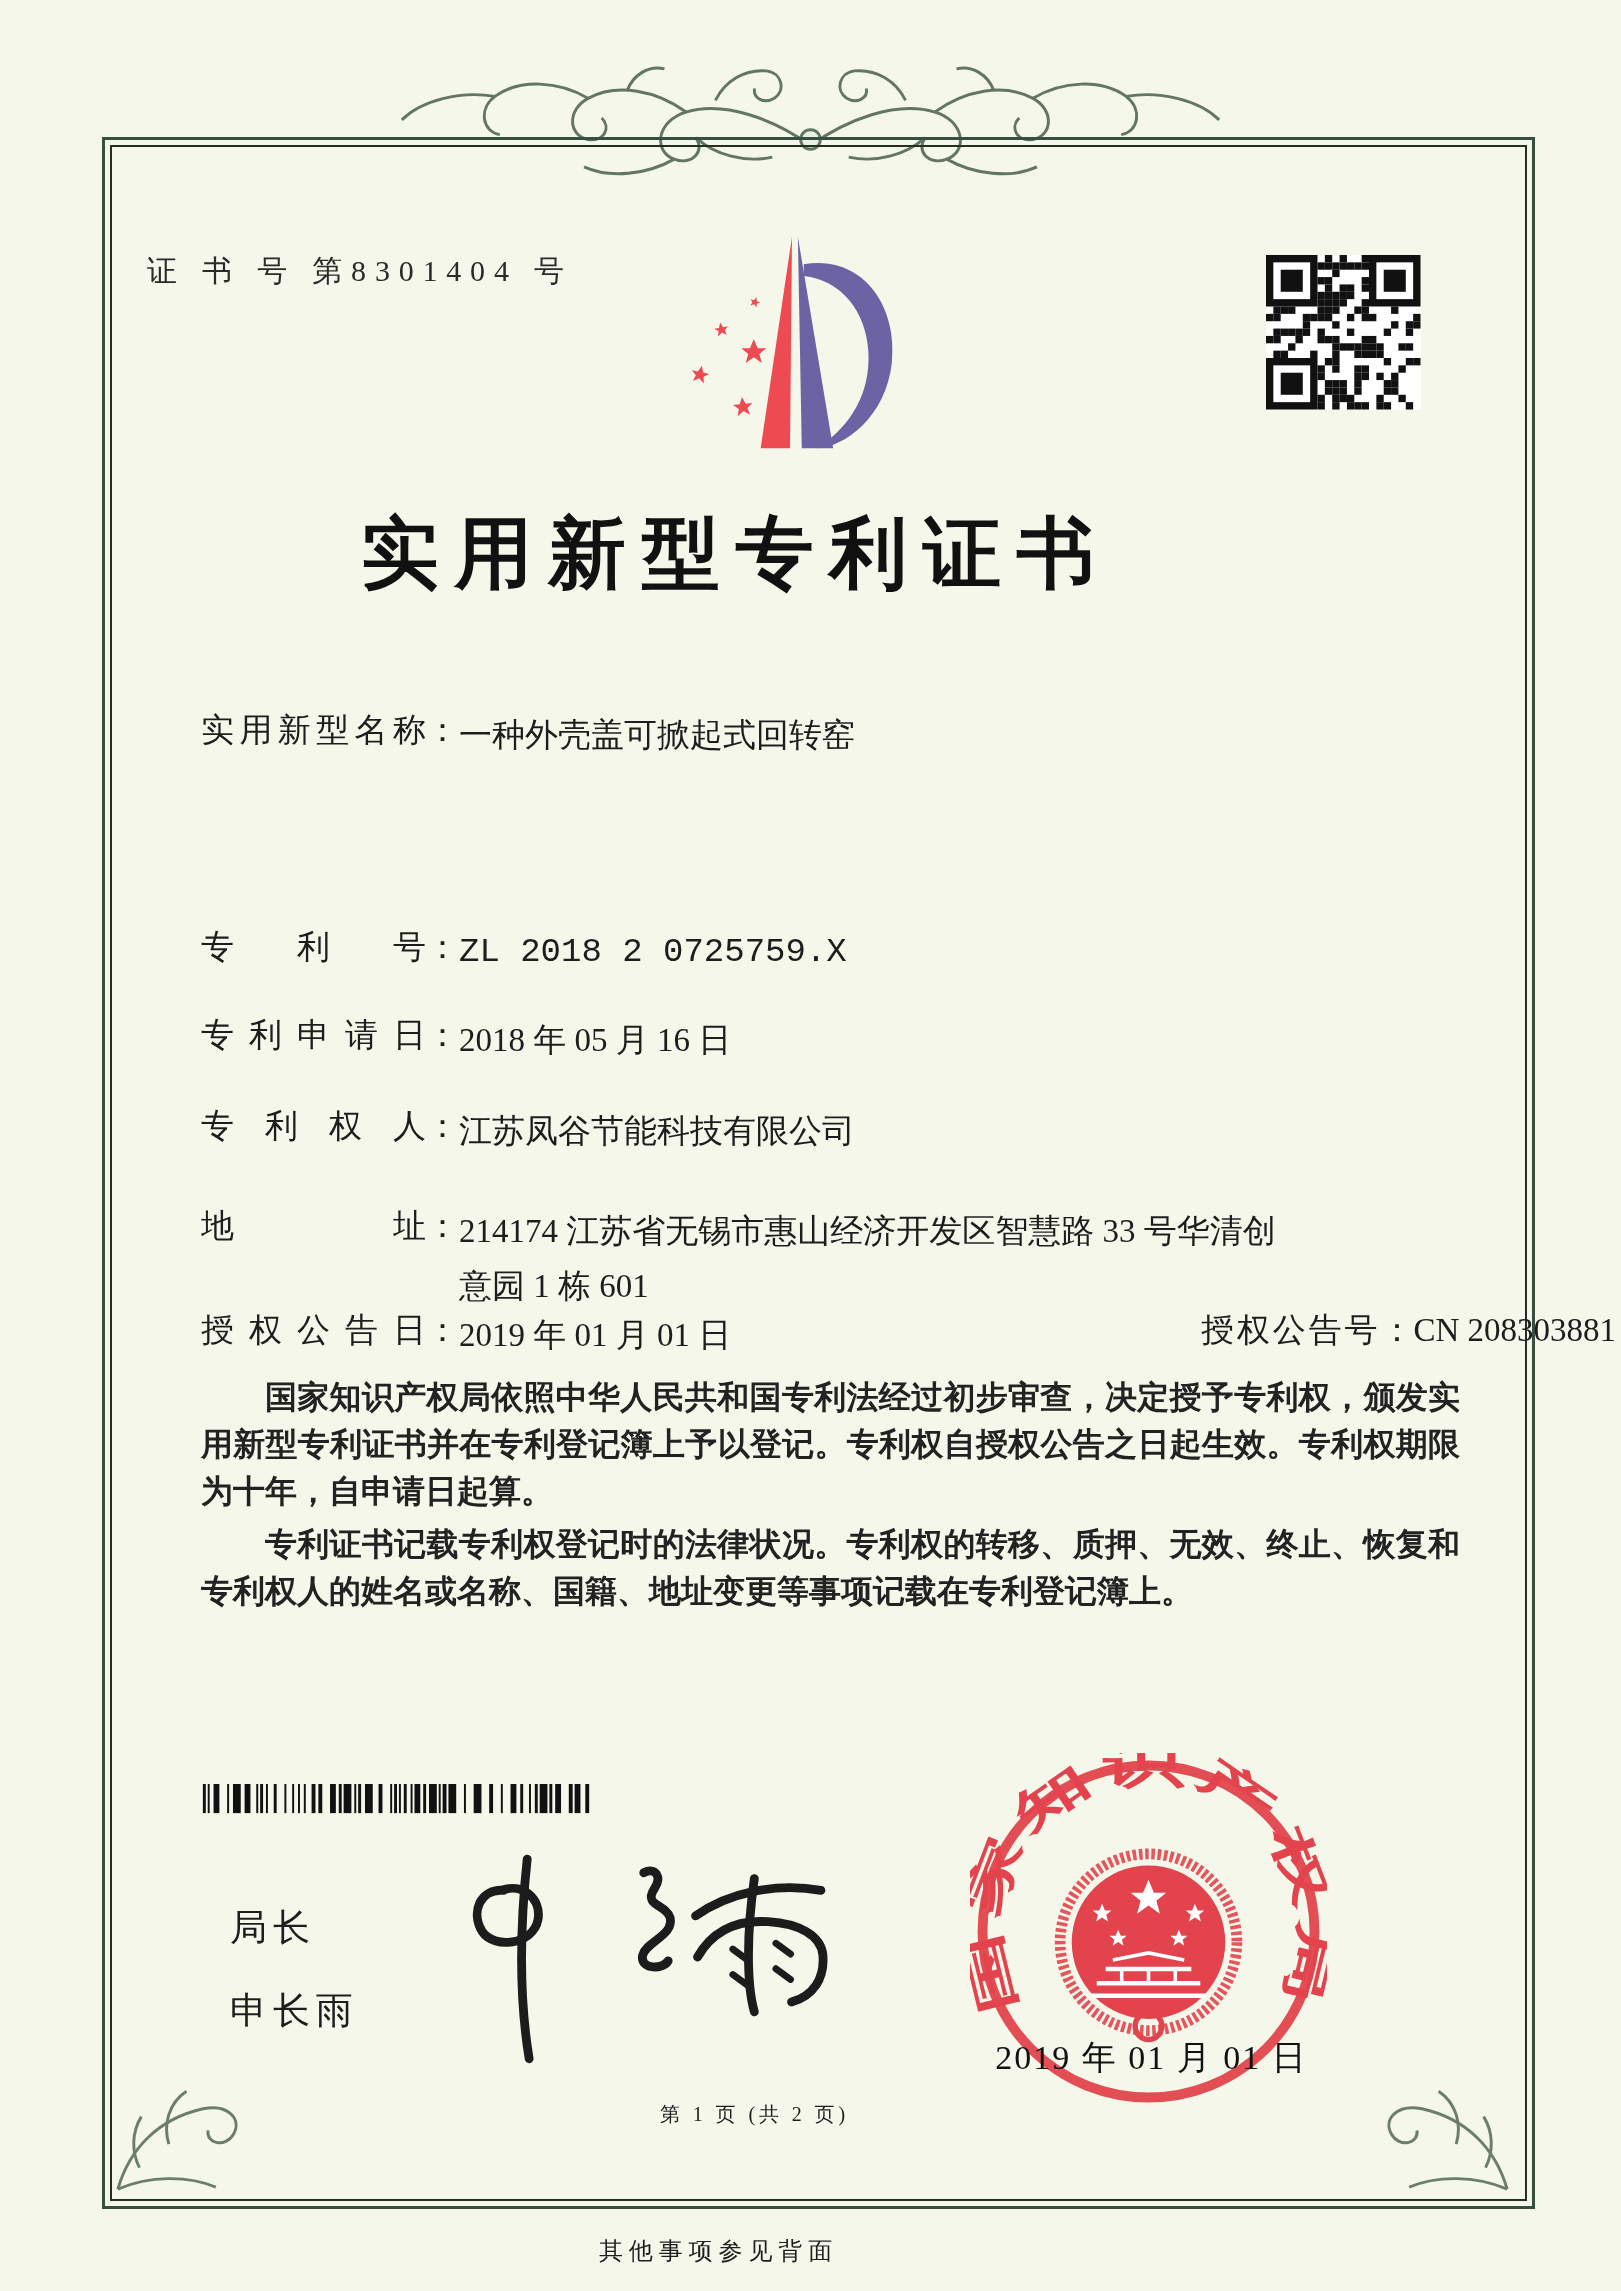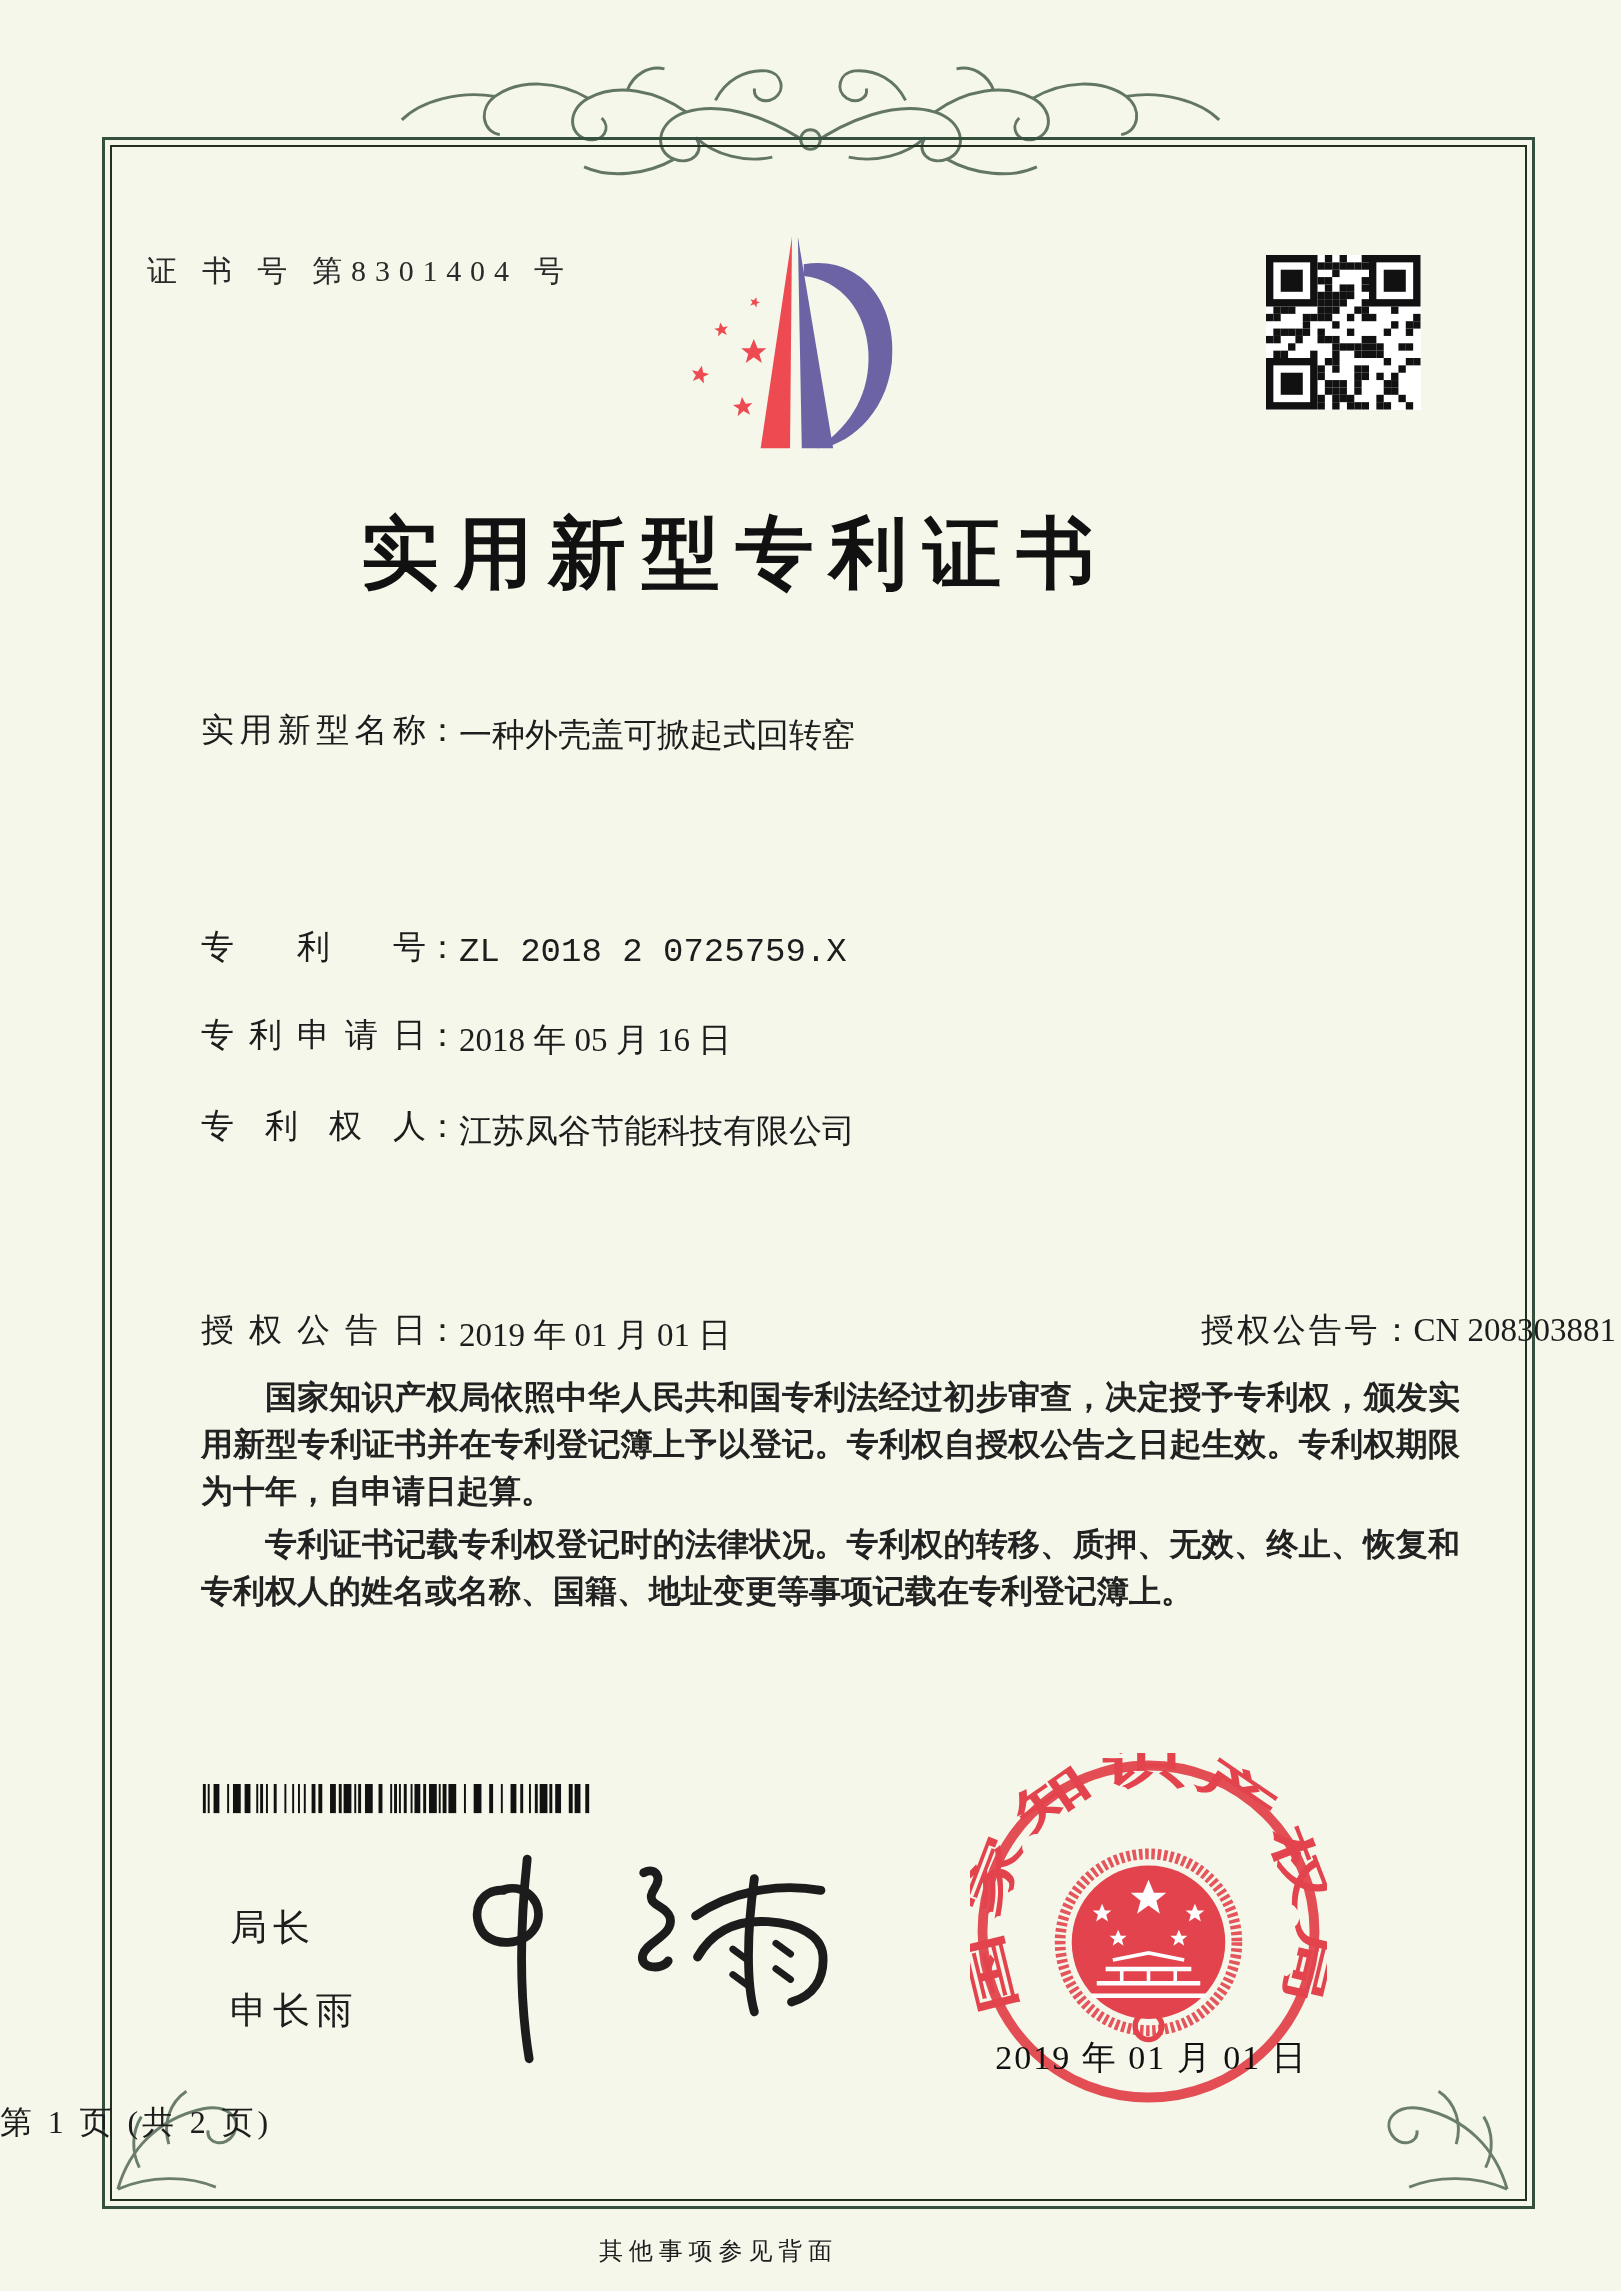--- a/index.html
+++ b/index.html
@@ -49,22 +49,22 @@
   .barcode{position:absolute;left:201px;top:1784px;}
   .sig-title{position:absolute;left:230px;top:1903px;font-size:37px;letter-spacing:5.9px;}
   .sig-name{position:absolute;left:230px;top:1986px;font-size:37px;letter-spacing:5.9px;}
   .signature{position:absolute;left:443px;top:1845px;}
   .seal{position:absolute;left:970px;top:1753px;}
   .seal-date{
     position:absolute;left:985px;top:2035px;width:333px;text-align:center;
     font-size:34px;color:#111;letter-spacing:2px;white-space:nowrap;
   }
   .page-num{
-    position:absolute;left:0;top:2101px;width:1437px;
-    font-size:32px;letter-spacing:3.9px;
+    position:absolute;left:0;top:2101px;width:1437px;text-align:center;
+    font-size:20px;letter-spacing:3.9px;padding-left:36px;
   }
   .back-note{
     position:absolute;left:0;top:2235px;width:1437px;text-align:center;
     font-size:24px;letter-spacing:5.9px;
   }
   .ornament-top{position:absolute;left:392px;top:61px;}
   .ornament-bl{position:absolute;left:110px;top:2050px;}
   .ornament-br{position:absolute;left:1368px;top:2050px;}
 </style>
 </head>
@@ -282,20 +282,23 @@
   </div>
 
   <div class="row" style="top:1013px">
     <span class="lab">专利申请日</span><span class="col">：</span><span class="val">2018 年 05 月 16 日</span>
   </div>
 
   <div class="row" style="top:1104px">
     <span class="lab">专利权人</span><span class="col">：</span><span class="val">江苏凤谷节能科技有限公司</span>
   </div>
 
+  <div class="row row2" style="top:1204px">
+    <span class="lab">地址</span><span class="col">：</span><span class="val" style="max-width:990px"><span>214174 江苏省无锡市惠山经济开发区智慧路 33 号华清创</span><br><span>意园 1 栋 601</span></span>
+  </div>
 
   <div class="row" style="top:1308px;width:1264px">
     <span class="lab">授权公告日</span><span class="col">：</span><span class="val">2019 年 01 月 01 日</span>
     <span class="pair-right"><span class="lab2">授权公告号</span><span>：</span><span>CN 208303881 U</span></span>
   </div>
 
   <div class="paras">
     <p>国家知识产权局依照中华人民共和国专利法经过初步审查，决定授予专利权，颁发实用新型专利证书并在专利登记簿上予以登记。专利权自授权公告之日起生效。专利权期限为十年，自申请日起算。</p>
     <p>专利证书记载专利权登记时的法律状况。专利权的转移、质押、无效、终止、恢复和专利权人的姓名或名称、国籍、地址变更等事项记载在专利登记簿上。</p>
   </div>

